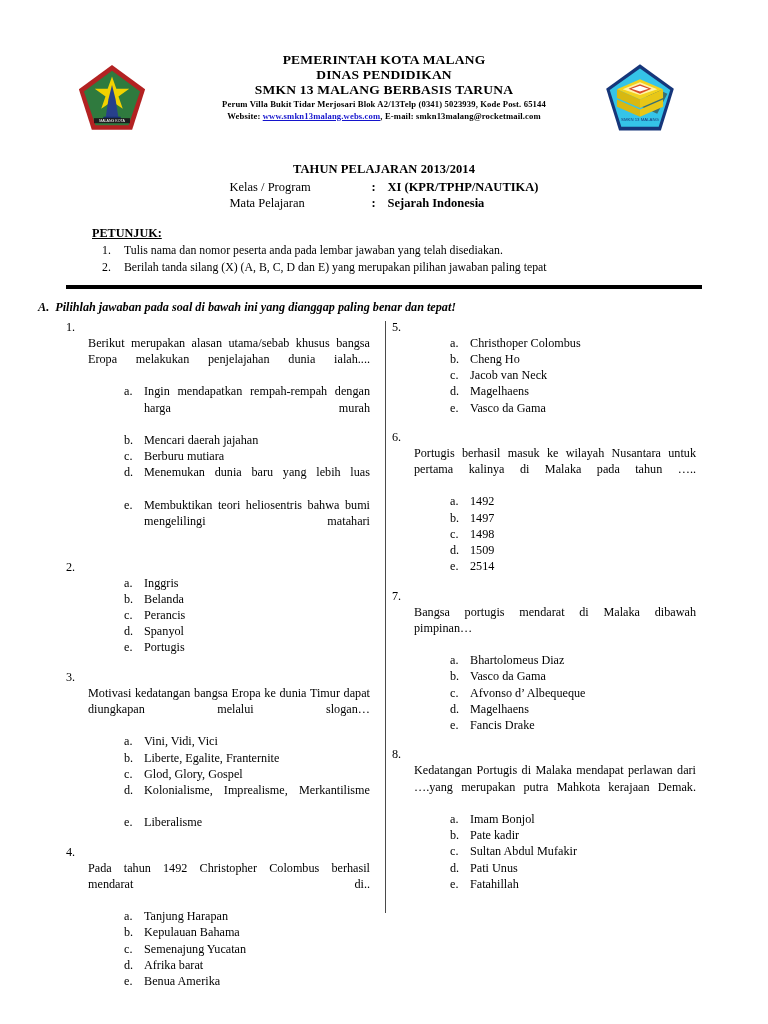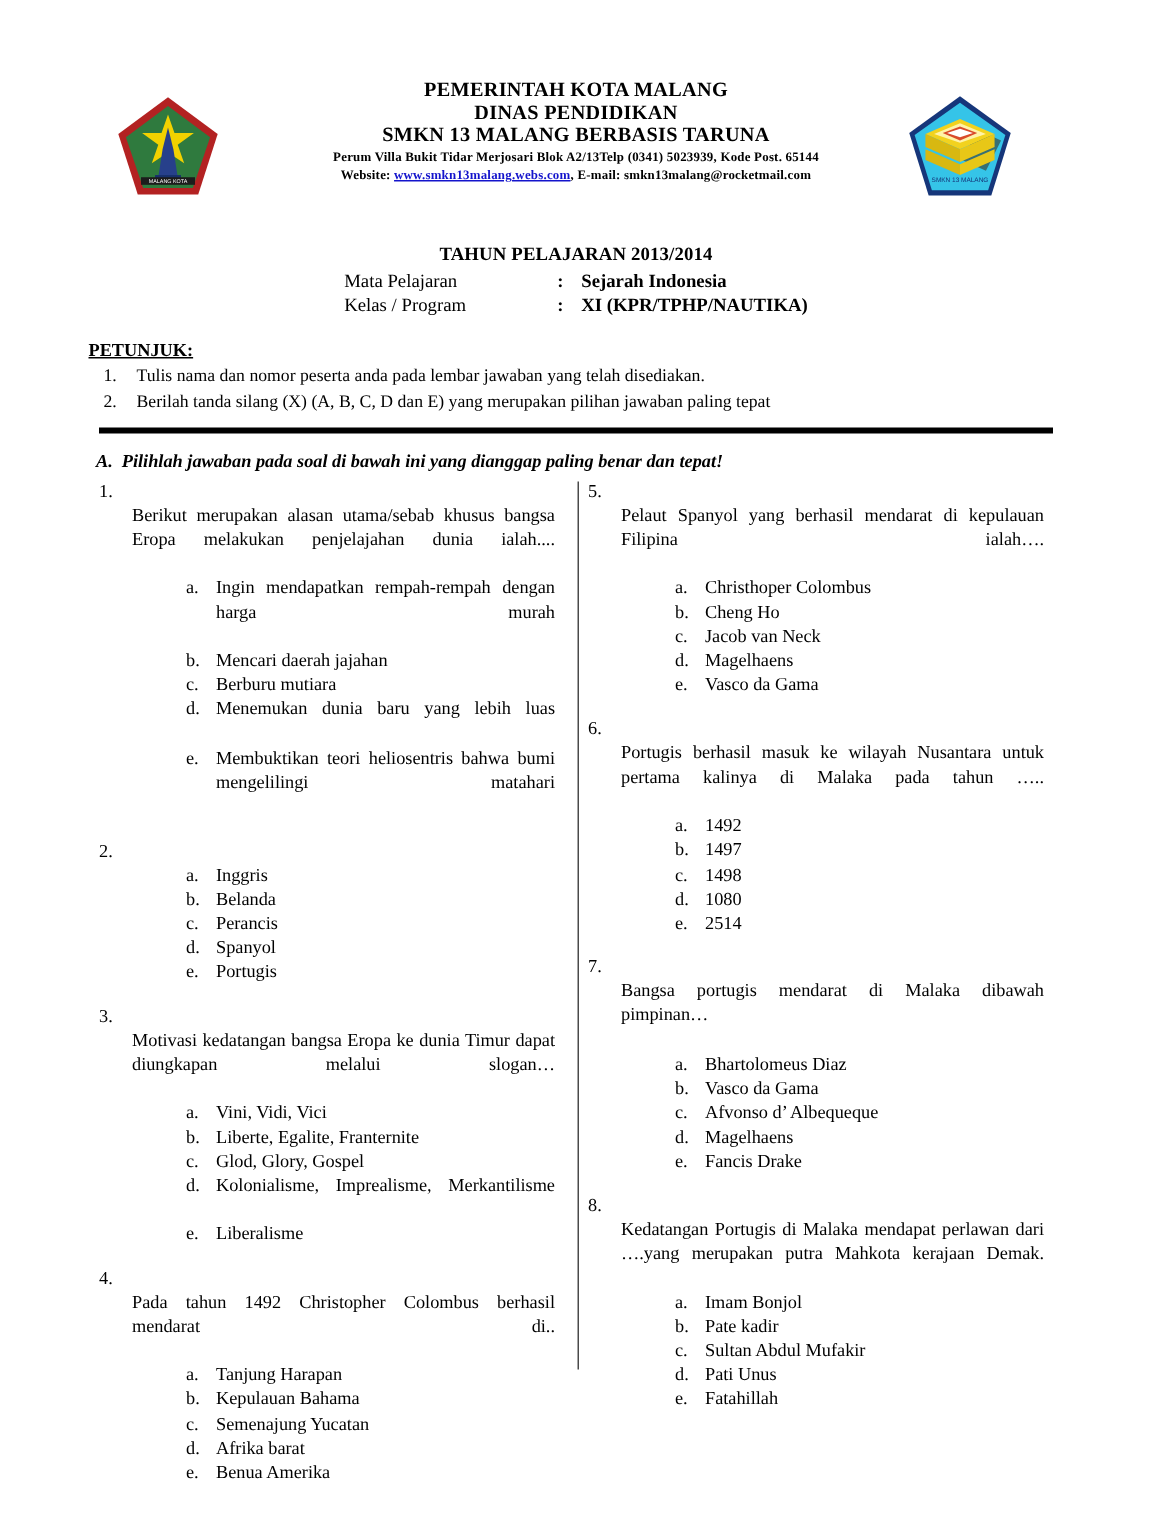--- a/index.html
+++ b/index.html
@@ -84,21 +84,21 @@
     vertical-align: top;
     text-align: left;
   }
   .meta-label { width: 142px; }
   .meta-colon { width: 16px; font-weight: bold; }
   .meta-value { font-weight: bold; }
 
   
   .petunjuk-wrap {
     margin: 14px 0 0 0;
-    padding-left: 59px;
+    padding-left: 92px;
     padding-right: 62px;
   }
   .petunjuk-title {
     font-weight: bold;
     font-size: 12.2px;
     text-decoration: underline;
     margin-bottom: 1px;
   }
   .petunjuk-item {
     display: flex;
@@ -115,21 +115,21 @@
     border: 0;
     border-top: 3px solid #000;
     border-bottom: 1px solid #000;
     height: 3px;
     padding: 0;
   }
 
   
   .section-a {
     margin: 11px 0 0 0;
-    padding-left: 64px;
+    padding-left: 38px;
     font-style: italic;
     font-weight: bold;
     font-size: 12.2px;
   }
   .section-a .letter { margin-right: 6px; }
 
   
   .columns {
     position: relative;
     margin-top: 4px;
@@ -233,28 +233,28 @@
         <div><span>Website: </span><span class="link">www.smkn13malang.webs.com</span><span>, E-mail: smkn13malang@rocketmail.com</span></div>
       </div>
     </div>
   </div>
 
   <div class="exam-meta">
     <div class="exam-year">TAHUN PELAJARAN 2013/2014</div>
     <table class="meta-table">
       <tbody>
           <tr>
+        <td class="meta-label">Kelas / Program</td>
+        <td class="meta-colon">:</td>
+        <td class="meta-value">XI (KPR/TPHP/NAUTIKA)</td>
+      </tr>
+      <tr>
         <td class="meta-label">Mata Pelajaran</td>
         <td class="meta-colon">:</td>
         <td class="meta-value">Sejarah Indonesia</td>
-      </tr>
-      <tr>
-        <td class="meta-label">Kelas / Program</td>
-        <td class="meta-colon">:</td>
-        <td class="meta-value">XI (KPR/TPHP/NAUTIKA)</td>
       </tr>
     </tbody>
       </table>
   </div>
 
   <div class="petunjuk-wrap">
     <div class="petunjuk-title">PETUNJUK:</div>
     <div class="petunjuk-item">
       <span class="petunjuk-num">1.</span>
       <span class="petunjuk-txt">Tulis nama dan nomor peserta anda pada lembar jawaban yang telah disediakan.</span>
@@ -391,21 +391,20 @@
         </div>
       </div>
 
     </div>
 
     <div class="col">
 
       <div class="question">
         <span class="q-num">5.</span>
         <div class="q-body">
-          <div class="q-stem">Pelaut Spanyol yang berhasil mendarat di kepulauan Filipina ialah….</div>
           <ul class="opts">
             <li class="opt">
               <span class="opt-letter">a.</span>
               <span class="opt-text">Christhoper Colombus</span>
             </li>
             <li class="opt">
               <span class="opt-letter">b.</span>
               <span class="opt-text">Cheng Ho</span>
             </li>
             <li class="opt">
@@ -436,21 +435,21 @@
             <li class="opt">
               <span class="opt-letter">b.</span>
               <span class="opt-text">1497</span>
             </li>
             <li class="opt">
               <span class="opt-letter">c.</span>
               <span class="opt-text">1498</span>
             </li>
             <li class="opt">
               <span class="opt-letter">d.</span>
-              <span class="opt-text">1080</span>
+              <span class="opt-text">1509</span>
             </li>
             <li class="opt">
               <span class="opt-letter">e.</span>
               <span class="opt-text">2514</span>
             </li>
           </ul>
         </div>
       </div>
 
       <div class="question">

